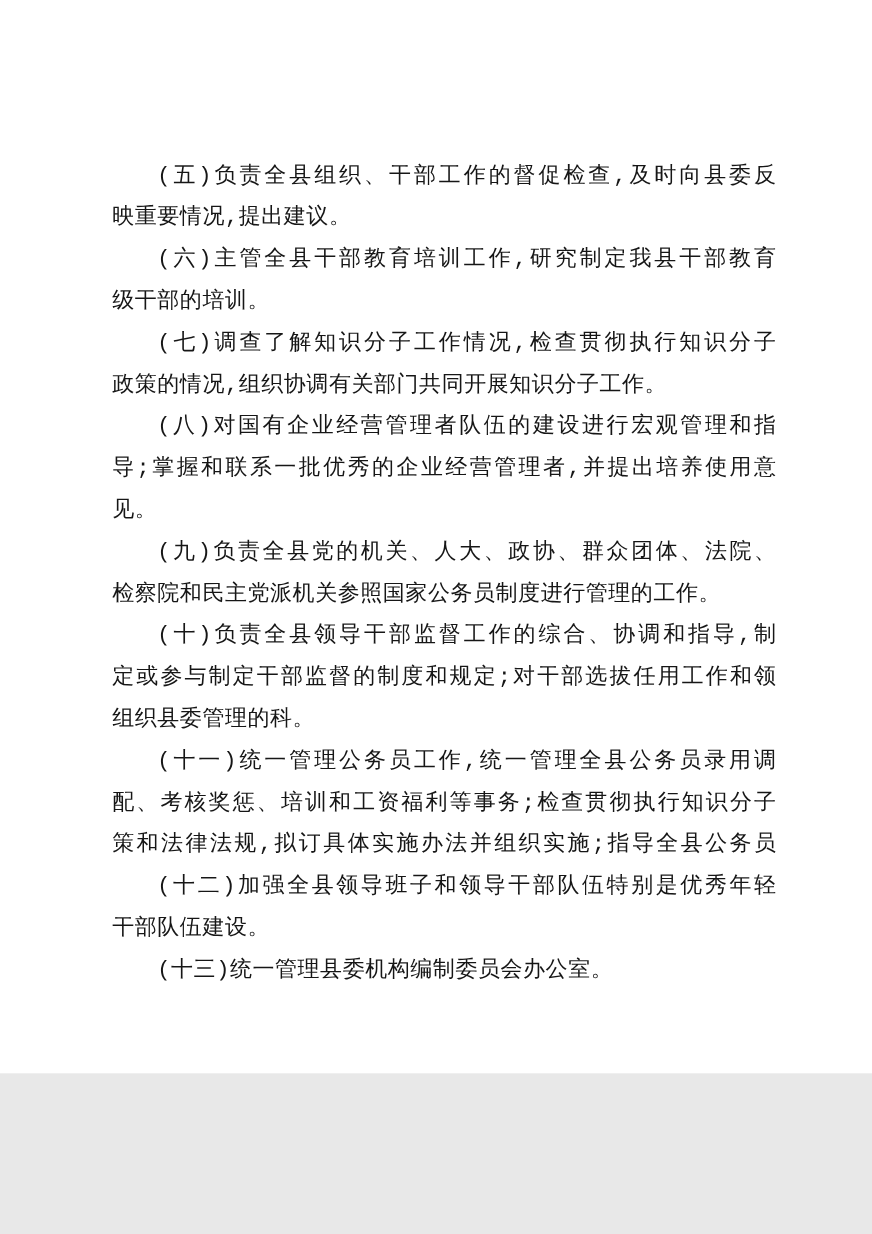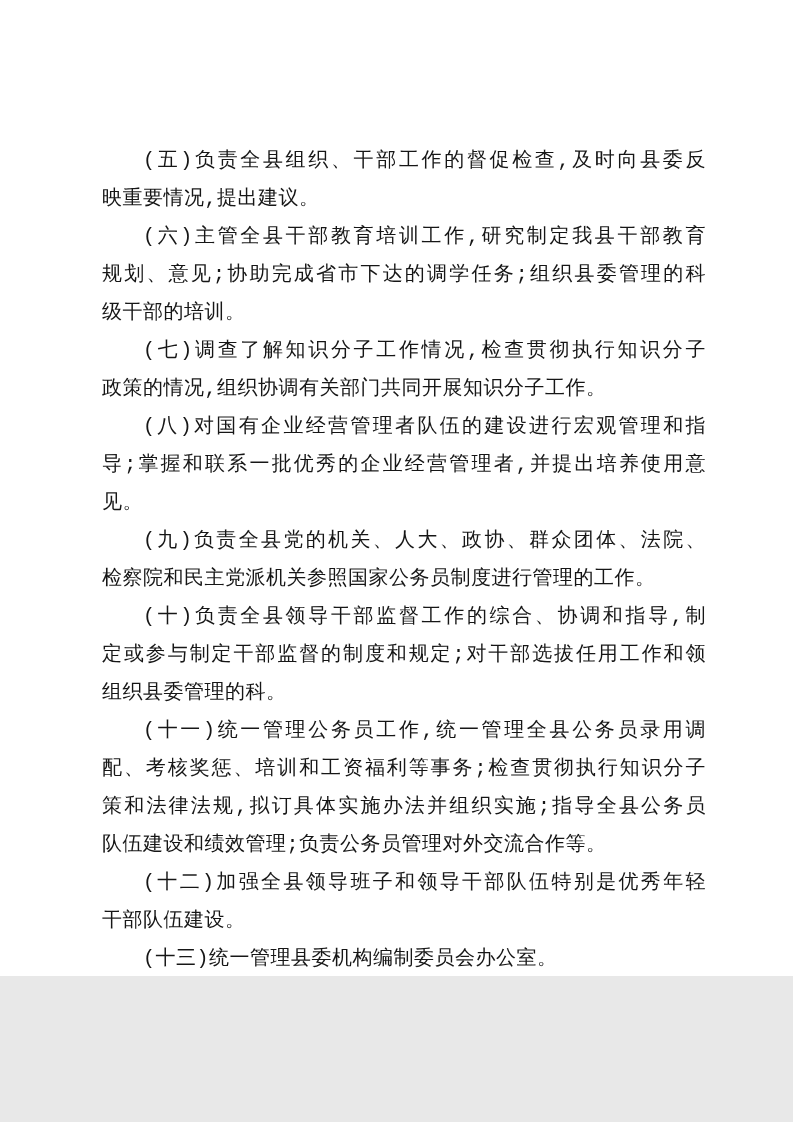--- a/index.html
+++ b/index.html
@@ -54,21 +54,20 @@
 <body>
 
 <div class="page">
   <div class="text-block">
       <div class="paragraph">
         <div class="line first full">(五)负责全县组织、干部工作的督促检查,及时向县委反</div>
         <div class="line">映重要情况,提出建议。</div>
       </div>
       <div class="paragraph">
         <div class="line first full">(六)主管全县干部教育培训工作,研究制定我县干部教育</div>
-        <div class="line full">规划、意见;协助完成省市下达的调学任务;组织县委管理的科</div>
         <div class="line">级干部的培训。</div>
       </div>
       <div class="paragraph">
         <div class="line first full">(七)调查了解知识分子工作情况,检查贯彻执行知识分子</div>
         <div class="line">政策的情况,组织协调有关部门共同开展知识分子工作。</div>
       </div>
       <div class="paragraph">
         <div class="line first full">(八)对国有企业经营管理者队伍的建设进行宏观管理和指</div>
         <div class="line full">导;掌握和联系一批优秀的企业经营管理者,并提出培养使用意</div>
         <div class="line">见。</div>
@@ -79,21 +78,20 @@
       </div>
       <div class="paragraph">
         <div class="line first full">(十)负责全县领导干部监督工作的综合、协调和指导,制</div>
         <div class="line full">定或参与制定干部监督的制度和规定;对干部选拔任用工作和领</div>
         <div class="line">组织县委管理的科。</div>
       </div>
       <div class="paragraph">
         <div class="line first full">(十一)统一管理公务员工作,统一管理全县公务员录用调</div>
         <div class="line full">配、考核奖惩、培训和工资福利等事务;检查贯彻执行知识分子</div>
         <div class="line full">策和法律法规,拟订具体实施办法并组织实施;指导全县公务员</div>
-        <div class="line">队伍建设和绩效管理;负责公务员管理对外交流合作等。</div>
       </div>
       <div class="paragraph">
         <div class="line first full">(十二)加强全县领导班子和领导干部队伍特别是优秀年轻</div>
         <div class="line">干部队伍建设。</div>
       </div>
       <div class="paragraph">
         <div class="line first">(十三)统一管理县委机构编制委员会办公室。</div>
       </div>
     </div>
   <div class="page-number">–5–</div>

